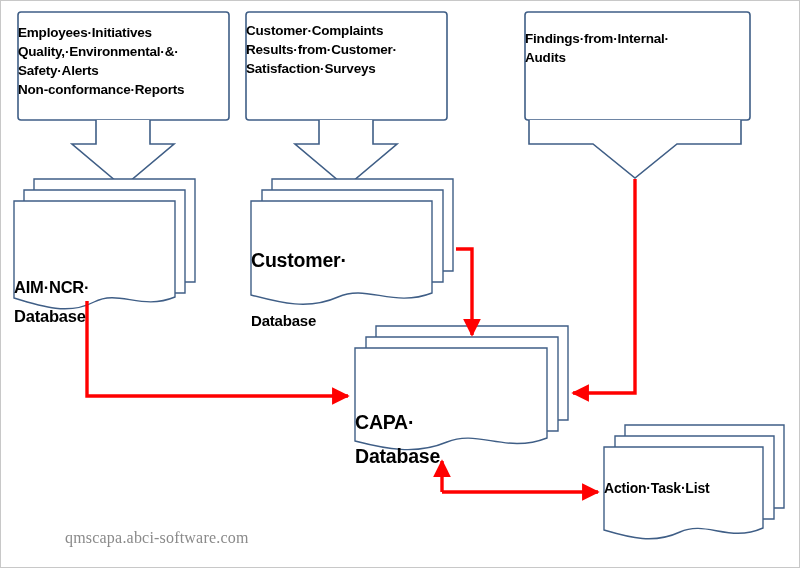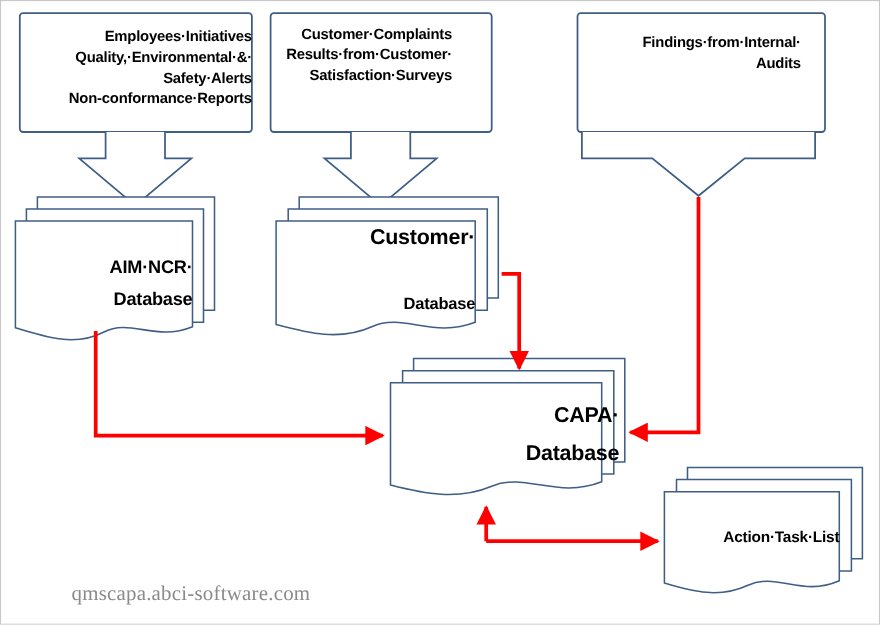--- a/index.html
+++ b/index.html
@@ -19,51 +19,52 @@
   }
   #svg-layer {
     position: absolute;
     left: 0;
     top: 0;
     width: 800px;
     height: 568px;
   }
   .txt {
     position: absolute;
-    text-align: right;
+    text-align: left;
     color: #000000;
     font-weight: bold;
     font-family: "Liberation Sans", sans-serif;
     line-height: 1.42;
     white-space: pre-line;
     letter-spacing: -0.2px;
     pointer-events: none;
   }
   .src-text {
     font-size: 13.5px;
   }
   .db-text {
     font-size: 16.5px;
     line-height: 1.75;
+    margin-top: 44px;
   }
   .db-text .big {
     font-size: 19.5px;
   }
   .db-text .small {
     font-size: 15px;
   }
   .atl-text {
     font-size: 14px;
   }
   #watermark {
     position: absolute;
     left: 64px;
     top: 528px;
     font-family: "Liberation Serif", serif;
-    font-size: 19px;
+    font-size: 16px;
     color: #8a8a8a;
     letter-spacing: 0.2px;
     white-space: nowrap;
   }
 </style>
 </head>
 <body>
 
 <div id="canvas">
 

